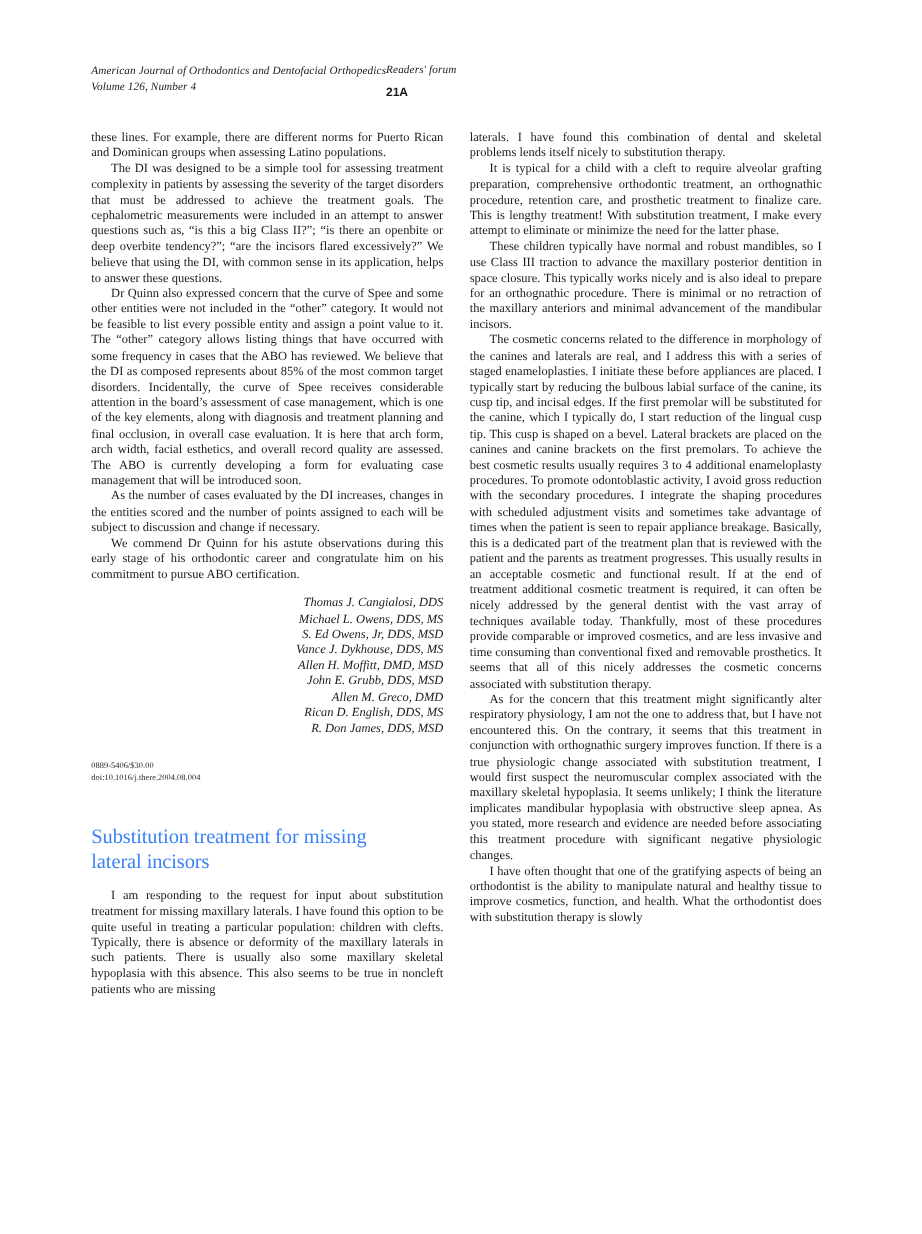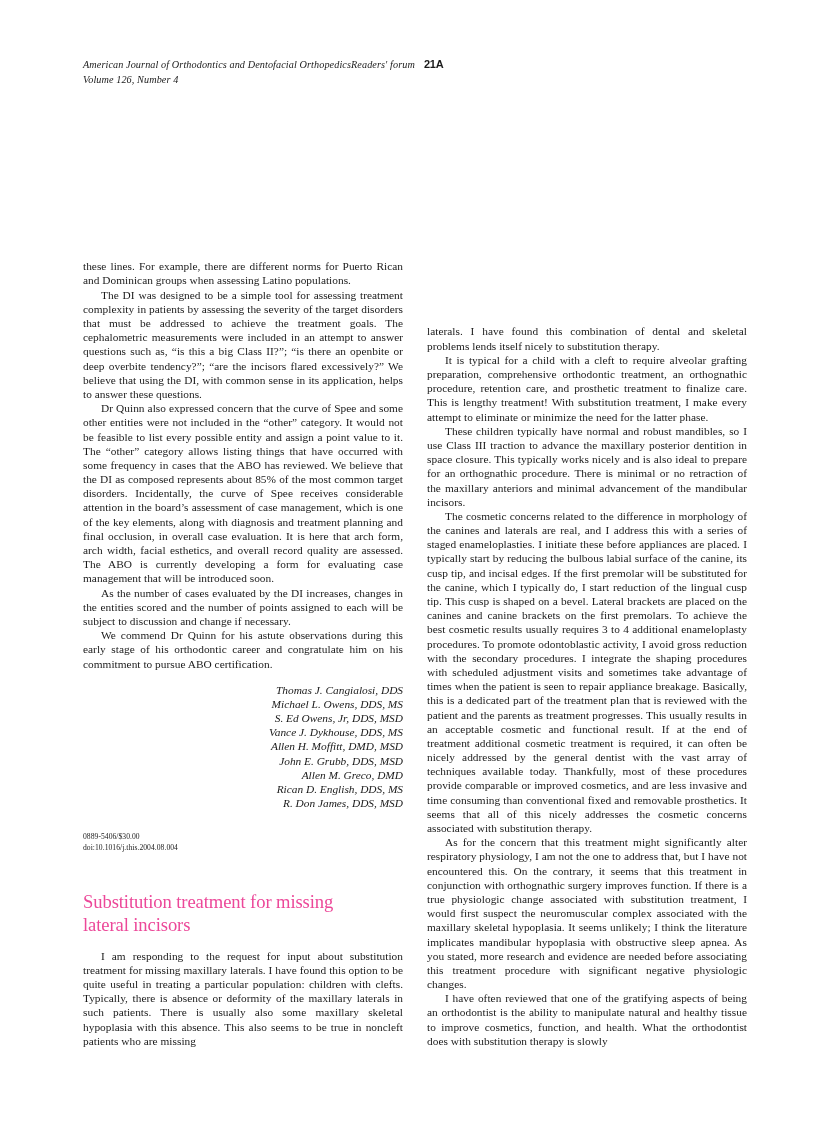--- a/index.html
+++ b/index.html
@@ -34,20 +34,21 @@
     font-size: 10.2px;
     line-height: 14.5px;
     letter-spacing: 0.1px;
     color: #1a1a1a;
   }
   .rh-right {
     display: flex;
     align-items: baseline;
     gap: 9px;
     white-space: nowrap;
+    flex-direction: column;
   }
   .rh-forum {
     font-style: italic;
     font-size: 10.2px;
     letter-spacing: 0.1px;
   }
   .rh-pageno {
     font-family: "Liberation Sans", "DejaVu Sans", sans-serif;
     font-weight: bold;
     font-size: 11px;
@@ -56,21 +57,20 @@
 
   
   .columns {
     position: absolute;
     left: 83px;
     top: 118px;
     width: 672px;
     height: 930px;
     display: flex;
     gap: 24px;
-    align-items: flex-end;
   }
   .col {
     width: 320px;
     position: relative;
   }
   p.body-par {
     margin: 0;
     font-size: 11.35px;
     line-height: 14.18px;
     text-align: justify;
@@ -101,21 +101,21 @@
   }
   .imprint span { display: block; }
 
   
   .article-title {
     margin-top: 37px;
     font-size: 18.6px;
     line-height: 23px;
     font-weight: normal;
     letter-spacing: -0.1px;
-    color: #ec4899;
+    color: #3b82f6;
   }
   .article-title .tline { display: block; }
 
   .after-title { margin-top: 20px; }
 </style>
 </head>
 <body>
 
 <div class="page">
 
@@ -147,34 +147,34 @@
         <span class="sig-line">Vance J. Dykhouse, DDS, MS</span>
         <span class="sig-line">Allen H. Moffitt, DMD, MSD</span>
         <span class="sig-line">John E. Grubb, DDS, MSD</span>
         <span class="sig-line">Allen M. Greco, DMD</span>
         <span class="sig-line">Rican D. English, DDS, MS</span>
         <span class="sig-line">R. Don James, DDS, MSD</span>
       </div>
 
       <div class="imprint">
         <span>0889-5406/$30.00</span>
-        <span>doi:10.1016/j.this.2004.08.004</span>
+        <span>doi:10.1016/j.there.2004.08.004</span>
       </div>
 
       <h1 class="article-title">
         <span class="tline">Substitution treatment for missing</span>
         <span class="tline">lateral incisors</span>
       </h1>
 
       <p class="body-par after-title">I am responding to the request for input about substitution treatment for missing maxillary laterals. I have found this option to be quite useful in treating a particular population: children with clefts. Typically, there is absence or deformity of the maxillary laterals in such patients. There is usually also some maxillary skeletal hypoplasia with this absence. This also seems to be true in noncleft patients who are missing</p>
     </div>
 
     <div class="col">
       <p class="body-par no-indent">laterals. I have found this combination of dental and skeletal problems lends itself nicely to substitution therapy.</p>
       <p class="body-par">It is typical for a child with a cleft to require alveolar grafting preparation, comprehensive orthodontic treatment, an orthognathic procedure, retention care, and prosthetic treatment to finalize care. This is lengthy treatment! With substitution treatment, I make every attempt to eliminate or minimize the need for the latter phase.</p>
       <p class="body-par">These children typically have normal and robust mandibles, so I use Class III traction to advance the maxillary posterior dentition in space closure. This typically works nicely and is also ideal to prepare for an orthognathic procedure. There is minimal or no retraction of the maxillary anteriors and minimal advancement of the mandibular incisors.</p>
       <p class="body-par">The cosmetic concerns related to the difference in morphology of the canines and laterals are real, and I address this with a series of staged enameloplasties. I initiate these before appliances are placed. I typically start by reducing the bulbous labial surface of the canine, its cusp tip, and incisal edges. If the first premolar will be substituted for the canine, which I typically do, I start reduction of the lingual cusp tip. This cusp is shaped on a bevel. Lateral brackets are placed on the canines and canine brackets on the first premolars. To achieve the best cosmetic results usually requires 3 to 4 additional enameloplasty procedures. To promote odontoblastic activity, I avoid gross reduction with the secondary procedures. I integrate the shaping procedures with scheduled adjustment visits and sometimes take advantage of times when the patient is seen to repair appliance breakage. Basically, this is a dedicated part of the treatment plan that is reviewed with the patient and the parents as treatment progresses. This usually results in an acceptable cosmetic and functional result. If at the end of treatment additional cosmetic treatment is required, it can often be nicely addressed by the general dentist with the vast array of techniques available today. Thankfully, most of these procedures provide comparable or improved cosmetics, and are less invasive and time consuming than conventional fixed and removable prosthetics. It seems that all of this nicely addresses the cosmetic concerns associated with substitution therapy.</p>
       <p class="body-par">As for the concern that this treatment might significantly alter respiratory physiology, I am not the one to address that, but I have not encountered this. On the contrary, it seems that this treatment in conjunction with orthognathic surgery improves function. If there is a true physiologic change associated with substitution treatment, I would first suspect the neuromuscular complex associated with the maxillary skeletal hypoplasia. It seems unlikely; I think the literature implicates mandibular hypoplasia with obstructive sleep apnea. As you stated, more research and evidence are needed before associating this treatment procedure with significant negative physiologic changes.</p>
-      <p class="body-par">I have often reviewed that one of the gratifying aspects of being an orthodontist is the ability to manipulate natural and healthy tissue to improve cosmetics, function, and health. What the orthodontist does with substitution therapy is slowly</p>
+      <p class="body-par">I have often thought that one of the gratifying aspects of being an orthodontist is the ability to manipulate natural and healthy tissue to improve cosmetics, function, and health. What the orthodontist does with substitution therapy is slowly</p>
     </div>
 
   </div>
 </div>
 
 </body></html>

